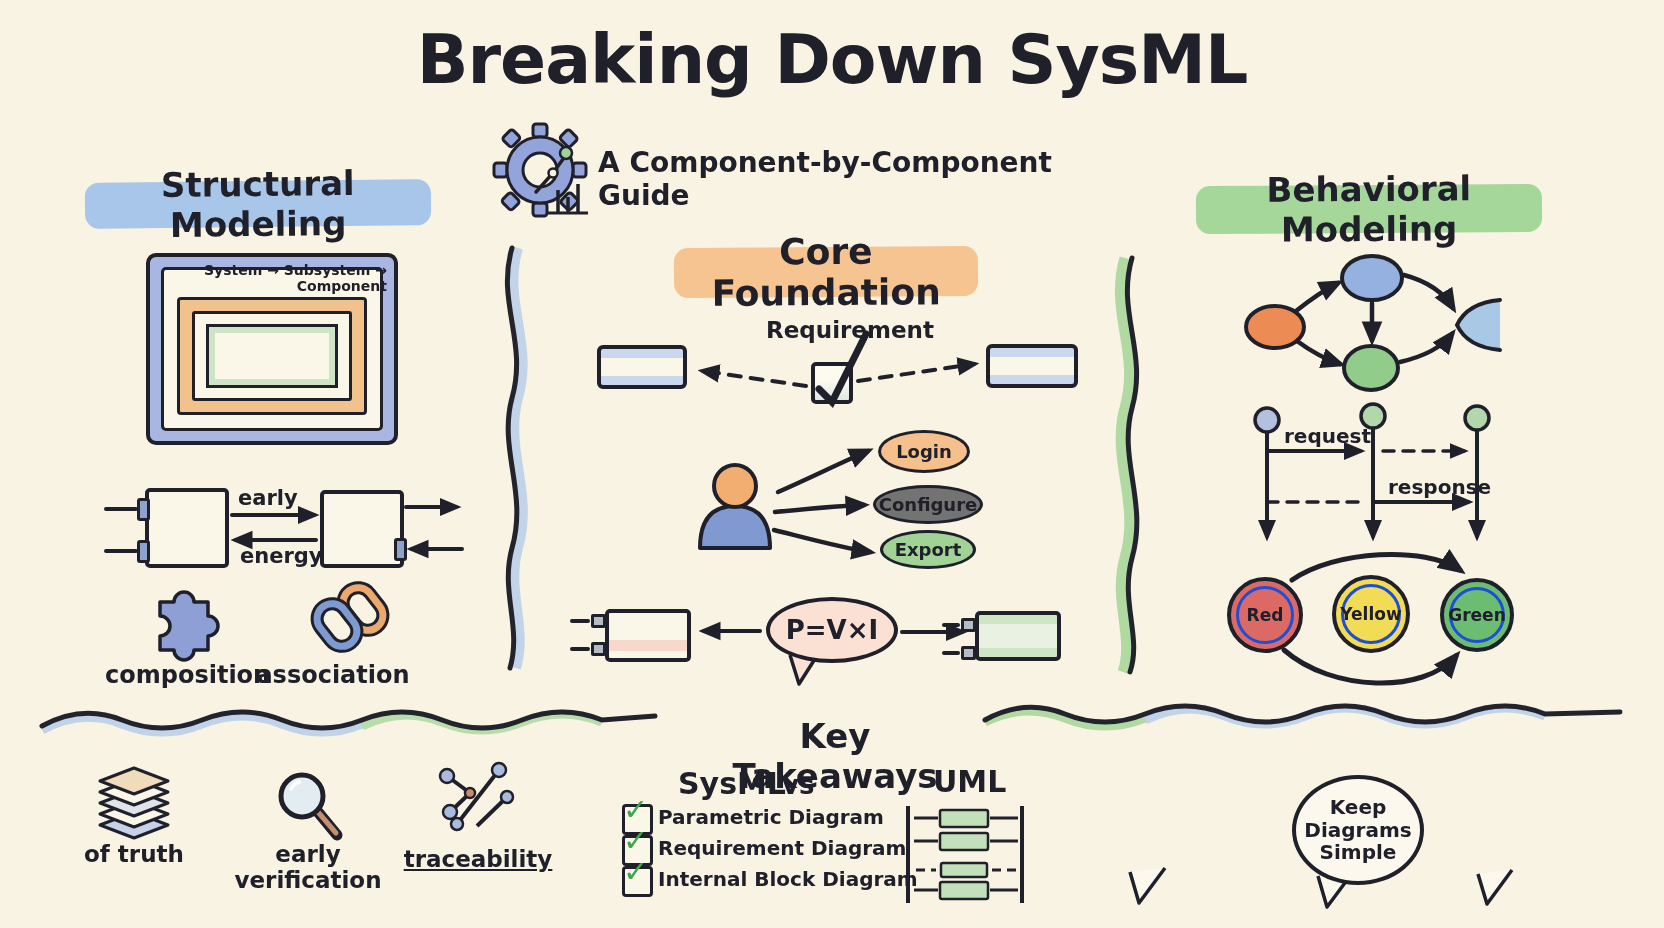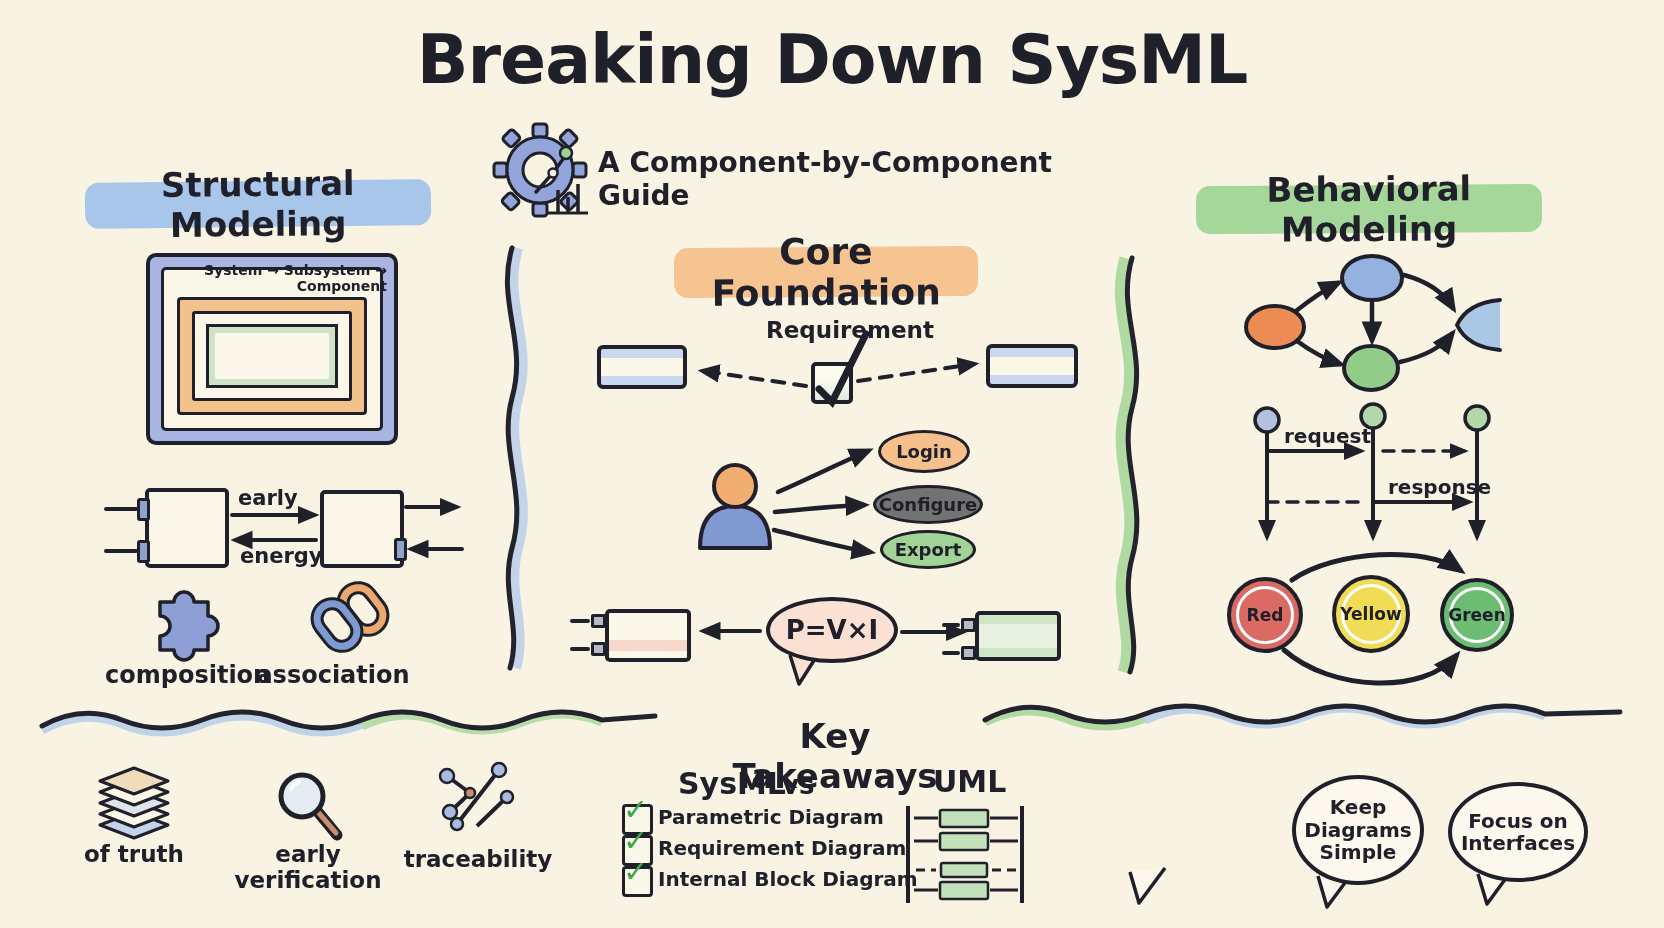--- a/index.html
+++ b/index.html
@@ -52,34 +52,34 @@
   .pblk-l{left:605px;top:609px;width:86px;height:53px;
           background:linear-gradient(to bottom,#fbf7e8 0 60%,#f6d9cc 60% 85%,#fbf7e8 85%);}
   .pblk-r{left:975px;top:611px;width:86px;height:50px;
           background:linear-gradient(to bottom,#cfe6c4 0 9px,#e9f2e2 9px calc(100% - 9px),#cfe6c4 calc(100% - 9px) 100%);}
   .pport{background:#b6bcc6;border:3px solid #20202b;border-radius:2px;}
   .formula-bubble{left:766px;top:597px;width:132px;height:66px;border:4px solid #20202b;border-radius:50%;
                   background:#fbe0d4;font-size:26px;z-index:3;}
 
   
   .state{border:4px solid #20202b;border-radius:50%;z-index:3;}
-  .state-inner{position:absolute;left:5px;top:5px;right:5px;bottom:5px;border:3px solid #ffffff;border-radius:50%;
+  .state-inner{position:absolute;left:5px;top:5px;right:5px;bottom:5px;border:3px solid #1d4ed8;border-radius:50%;
                display:flex;align-items:center;justify-content:center;font-size:17px;}
   .s1{left:1227px;top:577px;width:76px;height:76px;}
   .s2{left:1332px;top:575px;width:78px;height:78px;}
   .s3{left:1440px;top:578px;width:74px;height:74px;}
   .lbl-request{left:1284px;top:424px;font-size:20px;}
   .lbl-response{left:1388px;top:475px;font-size:20px;}
 
   
   .lbl-takeaways{left:698px;top:716px;width:274px;font-size:34px;text-align:center;}
   .benefit-label{font-size:23px;text-align:center;line-height:1.12;}
   .bl1{left:49px;top:842px;width:170px;}
   .bl2{left:228px;top:842px;width:160px;}
-  .bl3{left:398px;top:847px;width:160px;}
+  .bl3{left:398px;top:847px;width:160px;text-decoration:underline;}
   .lbl-sysml{left:678px;top:766px;font-size:30px;}
   .lbl-vs{left:782px;top:770px;font-size:26px;}
   .lbl-uml{left:933px;top:764px;font-size:30px;}
   .chkrow-box{width:25px;height:25px;border:3px solid #20202b;border-radius:4px;background:#fbf7e8;position:absolute;}
   .chkrow-tick{position:absolute;left:1px;top:-12px;font-size:30px;color:#3da84a;z-index:4;}
   .chkrow-label{position:absolute;left:36px;top:1px;font-size:20px;white-space:nowrap;}
   .cr1{left:622px;top:804px;}
   .cr2{left:622px;top:835px;}
   .cr3{left:622px;top:866px;}
   .bubble{border:4px solid #20202b;border-radius:50%;background:#fdf8ee;font-size:20px;line-height:1.12;z-index:3;padding:6px;}
@@ -359,15 +359,14 @@
     <span class="chkrow-tick">✓</span>
     <span class="chkrow-label">Requirement Diagram</span>
   </div>
   <div class="txt cr3" style="position:absolute;">
     <div class="chkrow-box"></div>
     <span class="chkrow-tick">✓</span>
     <span class="chkrow-label">Internal Block Diagram</span>
   </div>
 
   <div class="txt bubble tb2 center">Keep Diagrams Simple</div>
-  <div class="txt bubble tb3 center">Focus on Interfaces</div>
 
 </div>
 
 </body></html>

